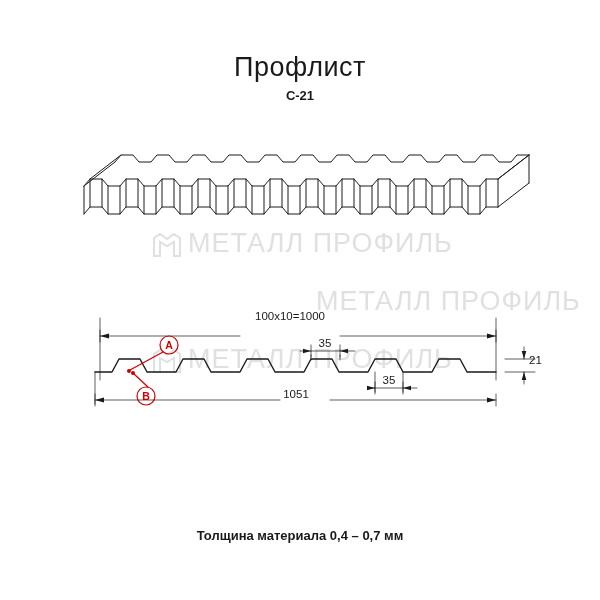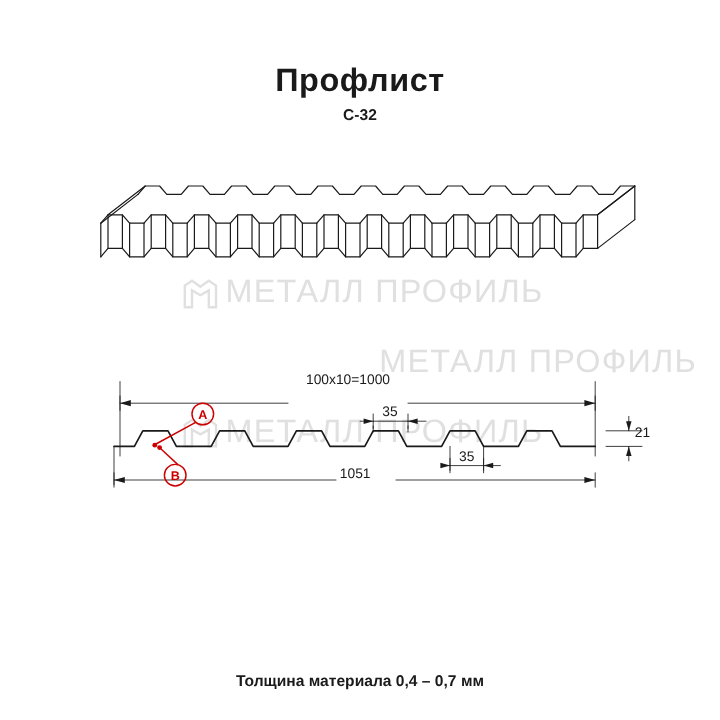--- a/index.html
+++ b/index.html
@@ -17,39 +17,39 @@
     background: #ffffff;
     overflow: hidden;
   }
   .title {
     position: absolute;
     left: 0;
     right: 0;
     top: 52px;
     text-align: center;
     font-size: 27px;
-    font-weight: bold;
+    font-weight: normal;
     color: #1a1a1a;
     letter-spacing: 0.5px;
   }
   .subtitle {
     position: absolute;
     left: 0;
     right: 0;
     top: 88px;
     text-align: center;
     font-size: 13px;
     font-weight: bold;
     color: #1a1a1a;
   }
   .footer-note {
     position: absolute;
     left: 0;
     right: 0;
-    top: 560px;
+    top: 528px;
     text-align: center;
     font-size: 13px;
     font-weight: bold;
     color: #1a1a1a;
   }
   .svg-layer {
     position: absolute;
     left: 0;
     top: 0;
     width: 600px;
@@ -74,21 +74,21 @@
   }
   .wml1 { left: 152px; top: 232px; }
   .wml3 { left: 152px; top: 348px; }
 </style>
 </head>
 <body>
 
 <div id="page">
 
   <div class="title">Профлист</div>
-  <div class="subtitle">С-32</div>
+  <div class="subtitle">С-21</div>
 
   <svg class="wm-logo wml1" viewBox="0 0 30 26">
     <path d="M2 24 L2 6 L8 2 L15 7 L22 2 L28 6 L28 24 L22 24 L22 10 L15 14 L8 10 L8 24 Z" fill="none" stroke="#e0e0e0" stroke-width="2"></path>
   </svg>
   <div class="wm wm1">МЕТАЛЛ ПРОФИЛЬ</div>
   <div class="wm wm2">МЕТАЛЛ ПРОФИЛЬ</div>
   <svg class="wm-logo wml3" viewBox="0 0 30 26">
     <path d="M2 24 L2 6 L8 2 L15 7 L22 2 L28 6 L28 24 L22 24 L22 10 L15 14 L8 10 L8 24 Z" fill="none" stroke="#e0e0e0" stroke-width="2"></path>
   </svg>
   <div class="wm wm3">МЕТАЛЛ ПРОФИЛЬ</div>

